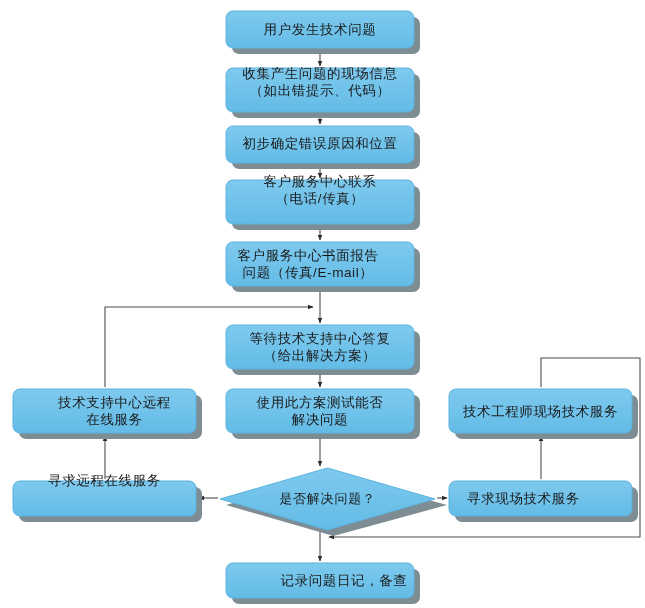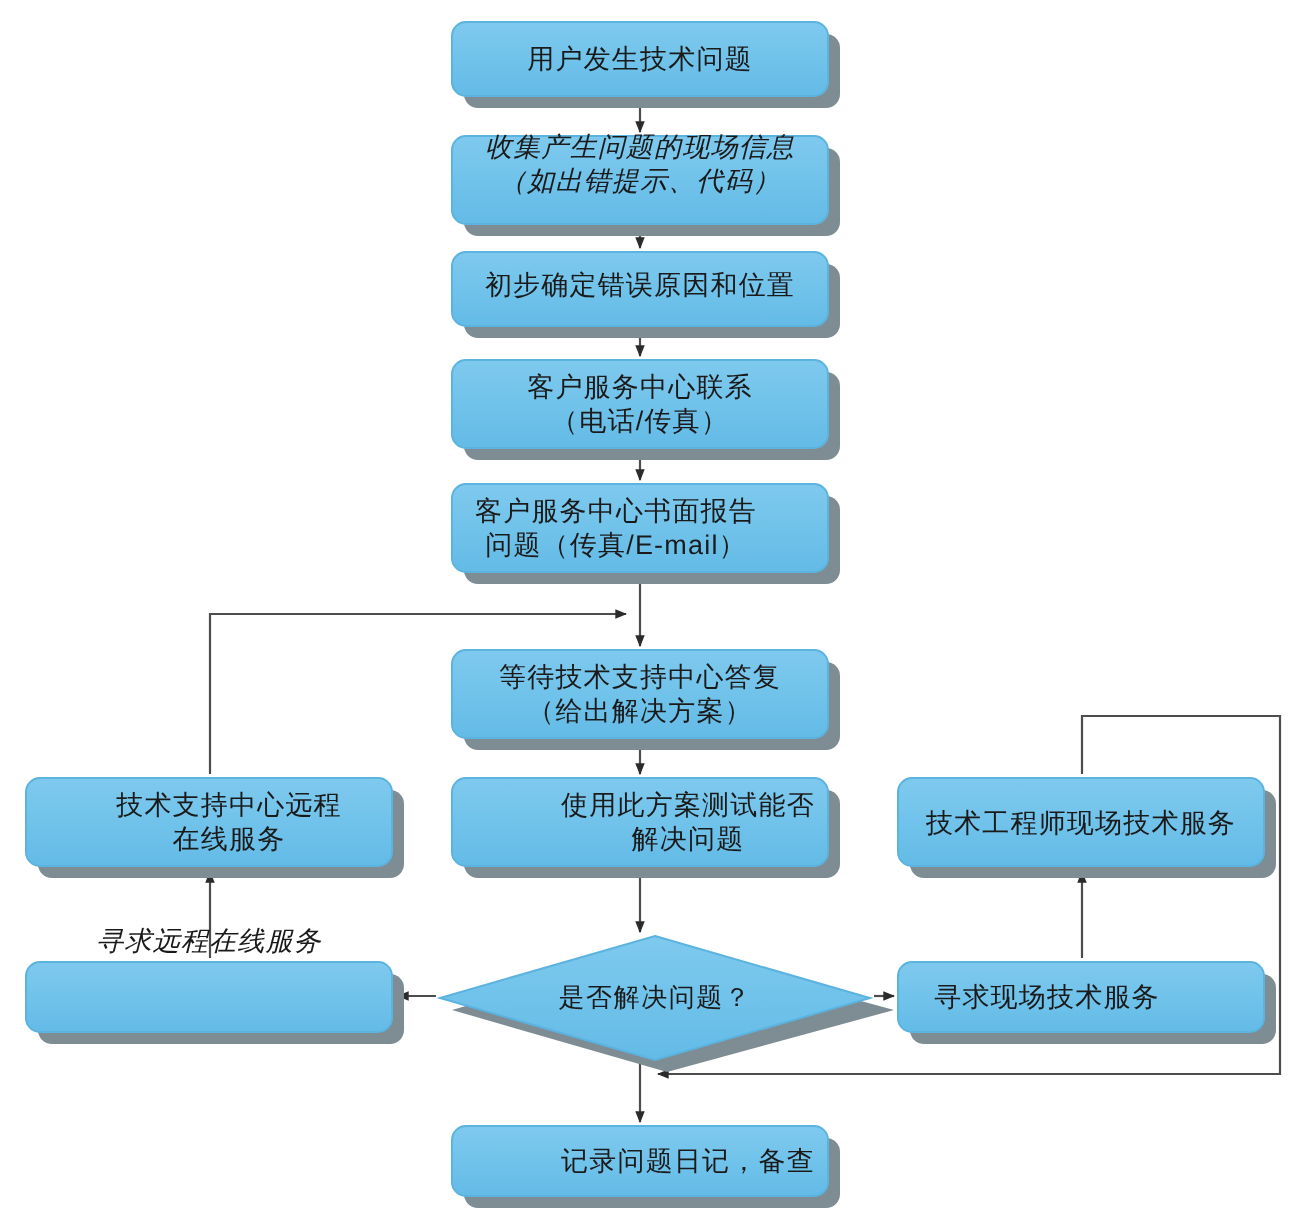--- a/index.html
+++ b/index.html
@@ -110,41 +110,41 @@
     <rect x="449" y="389" width="183" height="44" rx="7" ry="7"></rect>
     <rect x="13" y="481" width="183" height="35" rx="7" ry="7"></rect>
     <rect x="449" y="481" width="183" height="35" rx="7" ry="7"></rect>
     <polygon points="327.5,468 435,499 327.5,530 220,499"></polygon>
     <rect x="226" y="563" width="188" height="35" rx="7" ry="7"></rect>
   </g>
 </svg>
 
 <div class="node-label" style="left:226px; top:11px; width:188px; height:37px;">用户发生技术问题</div>
 
-<div class="node-label" style="left:226px; top:68px; width:188px; height:28px;font-style:italic;">收集产生问题的现场信息
+<div class="node-label" style="left:226px; top:68px; width:188px; height:28px;">收集产生问题的现场信息
 （如出错提示、代码）</div>
 
 <div class="node-label" style="left:226px; top:126px; width:188px; height:37px;font-family:Liberation Mono, monospace;">初步确定错误原因和位置</div>
 
-<div class="node-label" style="left:226px; top:180px; width:188px; height:44px;">客户服务中心联系
+<div class="node-label" style="left:226px; top:168px; width:188px; height:44px;">客户服务中心联系
 （电话/传真）</div>
 
 <div class="node-label" style="left:214px; top:242px; width:188px; height:44px;">客户服务中心书面报告
 问题（传真/E-mail）</div>
 
 <div class="node-label" style="left:226px; top:325px; width:188px; height:44px;">等待技术支持中心答复
 （给出解决方案）</div>
 
-<div class="node-label" style="left:226px; top:389px; width:188px; height:44px;margin-left:24px;">使用此方案测试能否
+<div class="node-label" style="left:226px; top:389px; width:188px; height:44px;">使用此方案测试能否
 解决问题</div>
 
 <div class="node-label" style="left:13px; top:389px; width:203px; height:44px;">技术支持中心远程
 在线服务</div>
 
 <div class="node-label" style="left:449px; top:389px; width:183px; height:44px;">技术工程师现场技术服务</div>
 
-<div class="node-label" style="left:13px; top:453px; width:183px; height:35px;font-style:italic;">寻求远程在线服务</div>
+<div class="node-label" style="left:13px; top:463px; width:183px; height:35px;">寻求远程在线服务</div>
 
 <div class="node-label" style="left:449px; top:481px; width:149px; height:35px;">寻求现场技术服务</div>
 
 <div class="node-label diamond-label" style="left:220px; top:468px; width:215px; height:62px;font-family:Liberation Mono, monospace;">是否解决问题？</div>
 
 <div class="node-label" style="left:226px; top:563px; width:188px; height:35px;margin-left:24px;">记录问题日记，备查</div>
 
 </body></html>

